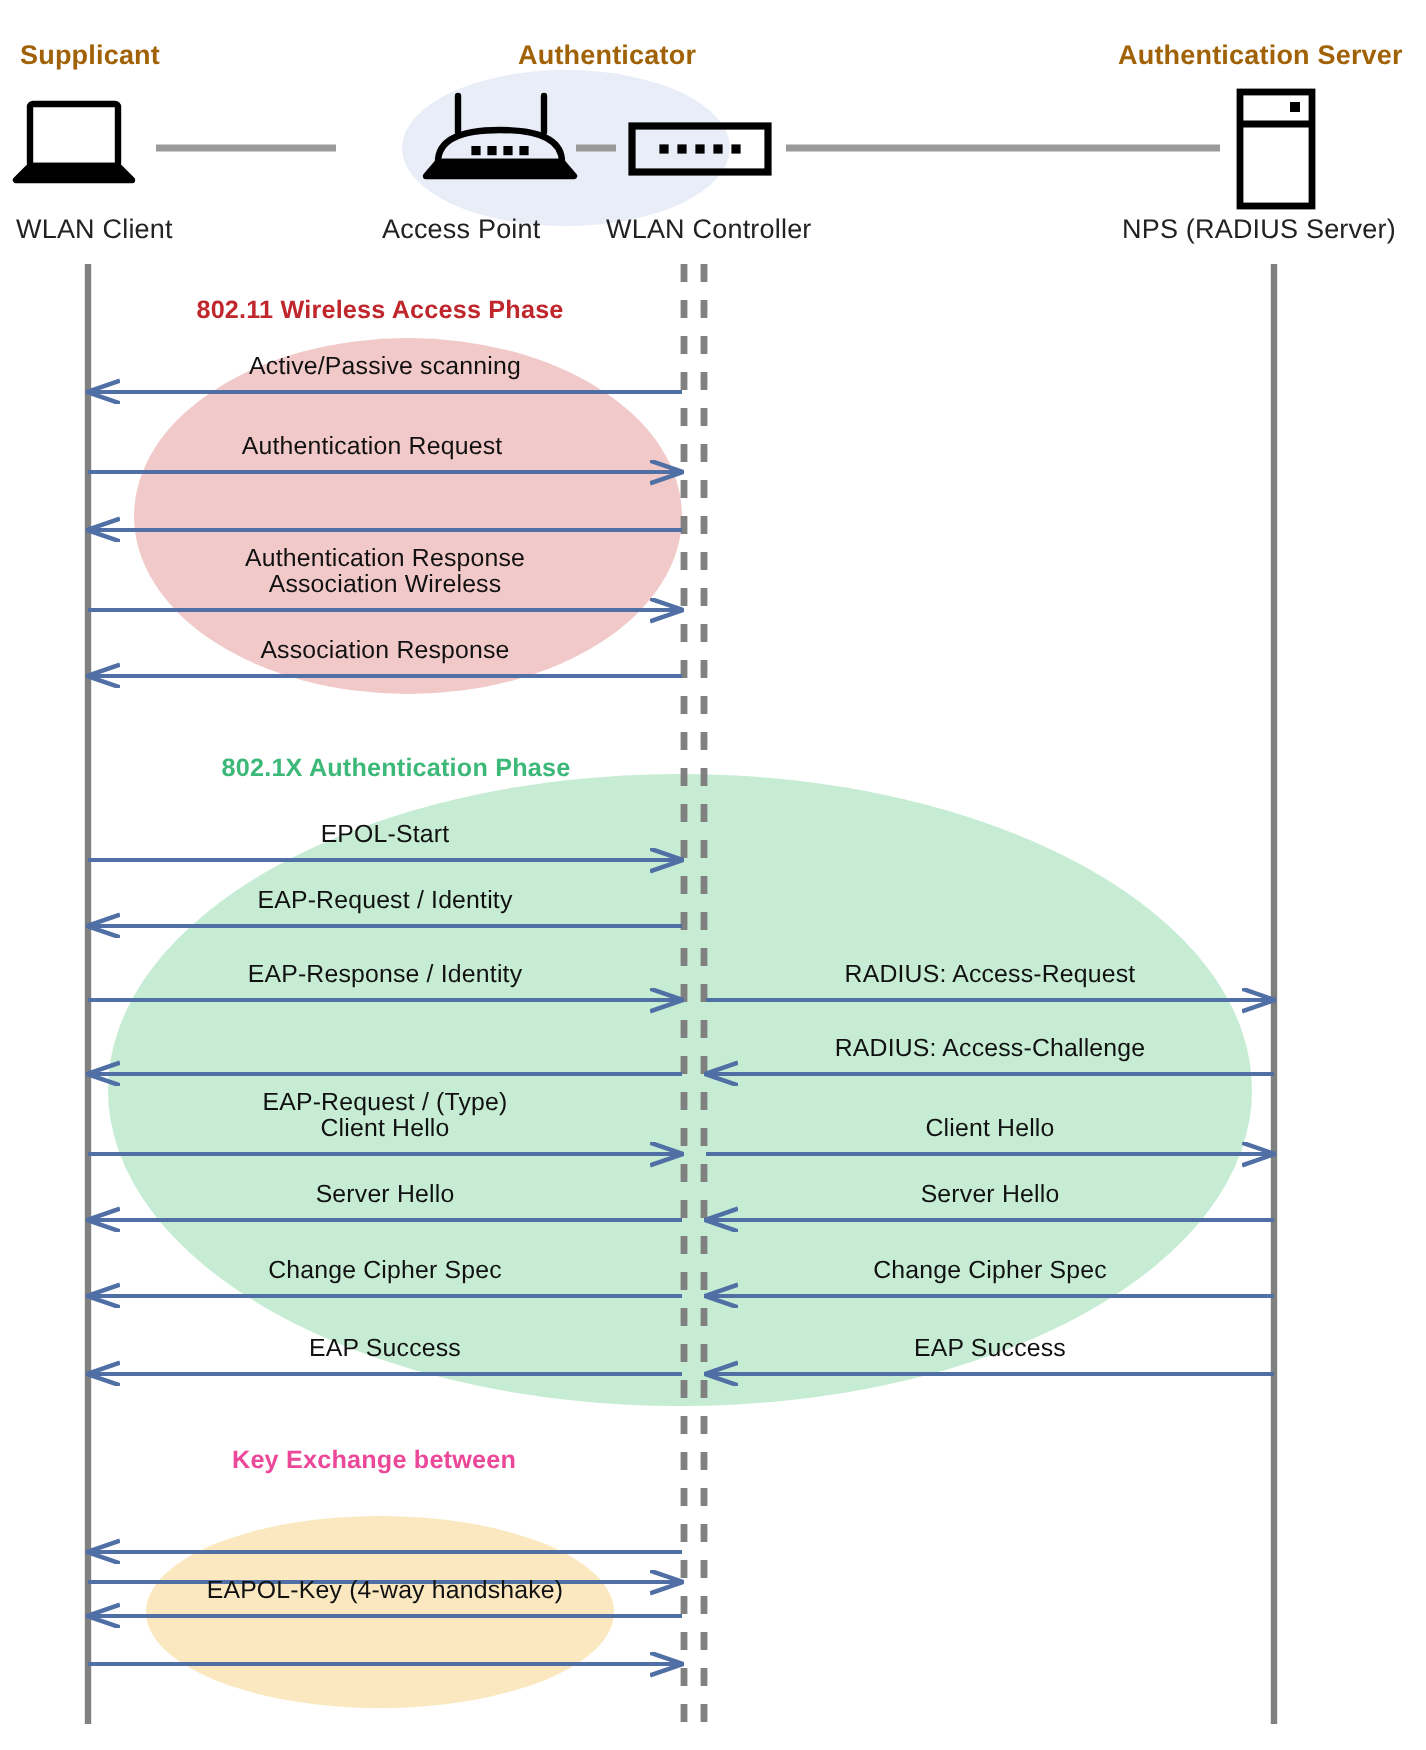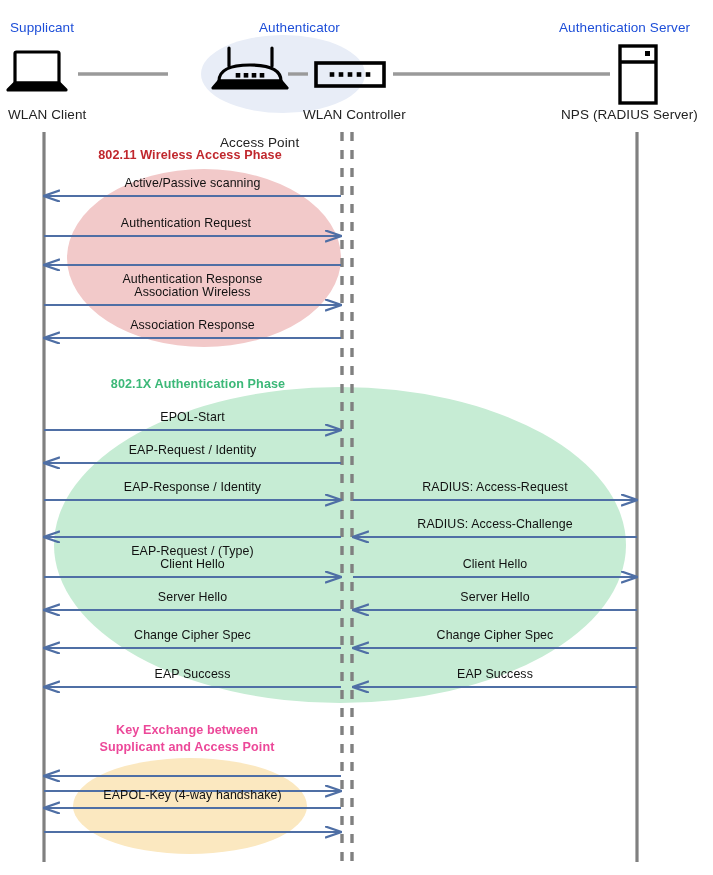--- a/index.html
+++ b/index.html
@@ -4,22 +4,23 @@
 <style>
   html,body{margin:0;padding:0;background:#ffffff;}
   body{
     width:713px;height:875px;position:relative;overflow:hidden;
     font-family:"Liberation Sans","DejaVu Sans",sans-serif;
     color:#1a1a1a;
   }
   #stage{position:absolute;inset:0;width:713px;height:875px;}
   svg.layer{position:absolute;left:0;top:0;width:713px;height:875px;}
   .hdr-label{
-    position:absolute;font-size:13.5px;color:#1d4ed8;white-space:nowrap;
+    position:absolute;font-size:13.5px;color:#a16207;white-space:nowrap;
     letter-spacing:.1px;
+    font-weight:bold;
   }
   .node-label{
     position:absolute;font-size:13.5px;color:#222;white-space:nowrap;
     letter-spacing:.1px;
   }
   .phase-title{
     position:absolute;font-size:12.6px;font-weight:600;white-space:nowrap;
     text-align:center;letter-spacing:.1px;line-height:17px;
   }
   .msg-label{
@@ -67,21 +68,21 @@
         </g>
         <g>
           <rect x="620" y="46" width="36" height="57" fill="none" stroke="#000000" stroke-width="3.4"></rect>
           <line x1="620" y1="62" x2="656" y2="62" stroke="#000000" stroke-width="3.4"></line>
           <rect x="645" y="51" width="5" height="5" fill="#000000"></rect>
         </g>
       </svg>
     </div>
   <div id="header-node-labels">
       <div class="node-label" style="left: 8px; top: 107px;">WLAN Client</div>
-      <div class="node-label" style="left: 220px; top: 107px; margin-top: 28px;">Access Point</div>
+      <div class="node-label" style="left: 191px; top: 107px;">Access Point</div>
       <div class="node-label" style="left: 303px; top: 107px;">WLAN Controller</div>
       <div class="node-label" style="left: 561px; top: 107px;">NPS (RADIUS Server)</div>
     </div>
 
   <svg class="layer" id="draw" viewBox="0 0 713 875">
     <defs>
       <marker id="ah-r" markerWidth="9" markerHeight="9" refX="8.4" refY="3.2" orient="auto" markerUnits="strokeWidth">
         <path d="M0,0.2 L8.6,3.2 L0,6.2" fill="none" stroke="#4f6fa5" stroke-width="1.15"></path>
       </marker>
       <marker id="ah-l" markerWidth="9" markerHeight="9" refX="8.4" refY="3.2" orient="auto" markerUnits="strokeWidth">
@@ -124,21 +125,20 @@
         <line x1="341" y1="808" x2="44" y2="808" stroke="#4f6fa5" stroke-width="1.9" marker-end="url(#ah-l)"></line>
         <line x1="44" y1="832" x2="341" y2="832" stroke="#4f6fa5" stroke-width="1.9" marker-end="url(#ah-r)"></line>
       </g>
   </svg>
 
   <div id="phase-titles">
       <div class="phase-title" style="left: 190px; top: 147px; transform: translateX(-50%); color: rgb(192, 39, 45);">802.11 Wireless Access Phase</div>
       <div class="phase-title" style="left: 198px; top: 376px; transform: translateX(-50%); color: rgb(60, 184, 120);">802.1X Authentication Phase</div>
       <div class="phase-title" style="left: 187px; top: 722px; transform: translateX(-50%); color: #ec4899;">
         <div>Key Exchange between</div>
-        <div>Supplicant and Access Point</div>
       </div>
     </div>
   <div id="msg-labels">
       <div class="msg-label" style="left: 0px; top: 176px; width: 713px; text-align: left;">
         <span style="position: absolute; left: 192.5px; transform: translateX(-50%);">Active/Passive scanning</span>
       </div>
       <div class="msg-label" style="left: 0px; top: 216px; width: 713px; text-align: left;">
         <span style="position: absolute; left: 186px; transform: translateX(-50%);">Authentication Request</span>
       </div>
       <div class="msg-label" style="left: 0px; top: 245px; width: 713px; text-align: left;">

